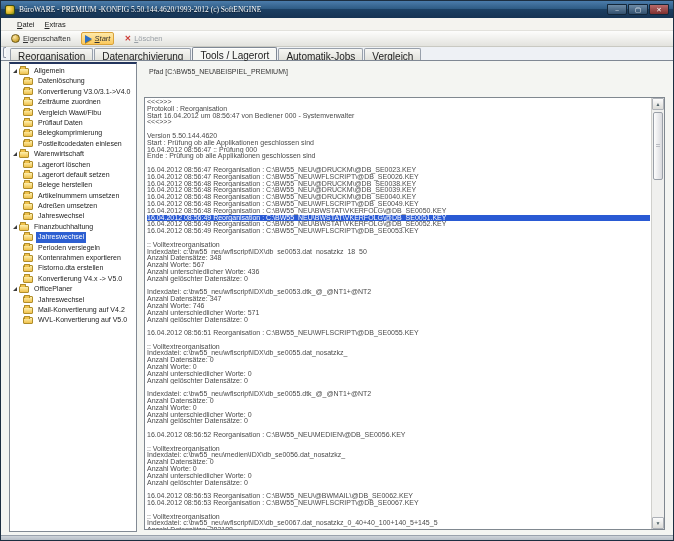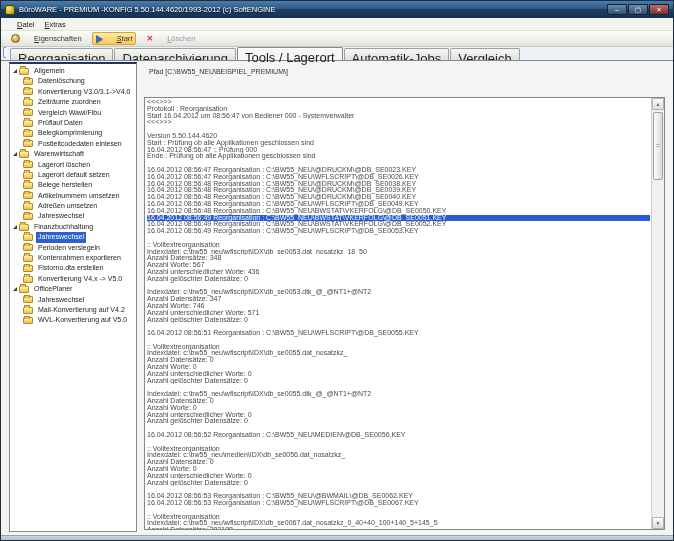--- a/index.html
+++ b/index.html
@@ -2,55 +2,55 @@
 <html><head>
 <meta charset="utf-8">
 <style>
   * { box-sizing: border-box; margin: 0; padding: 0; }
   html,body { width: 674px; height: 541px; font-family: "Liberation Sans", sans-serif; }
   .window { position: relative; width: 674px; height: 541px; background: #eef1f5;
             border: 1px solid #1c2e40; overflow: hidden; }
   
   .titlebar { position: absolute; top:0; left:0; right:0; height:17px;
               background: linear-gradient(180deg,#4b7cab 0%,#2f5c85 45%,#1c3f62 50%,#163353 100%);
-              display:flex; align-items:center; padding:0 4px; }
+              display:flex; align-items:center; padding:0 4px;font-family:Liberation Serif, serif; }
   .app-icon { width:10px; height:10px; margin-right:4px; border-radius:2px;
               background: radial-gradient(circle at 35% 35%, #ffe873 0%, #e0b62a 55%, #6f8f1f 100%);
               border:1px solid #3c4a12; flex:none; }
   .title { color:#fff; font-size:7.5px; text-shadow:0 1px 1px #00000088; white-space:nowrap;
            overflow:hidden; flex:1; }
   .win-controls { display:flex; gap:1px; flex:none; }
   .win-btn { width:20px; height:11px; font-size:6.5px; line-height:10px; text-align:center;
              color:#fff; background: linear-gradient(#6c8aa6,#32506e); border:1px solid #122639;
              border-radius:0 0 2px 2px; cursor:default; }
   .win-btn.close { background: linear-gradient(#b96a6a,#7e2f2f); }
   
   .menubar { position:absolute; top:17px; left:0; right:0; height:13px; background:#f4f3ef;
              border-bottom:1px solid #e2e1dc; display:flex; align-items:center; padding:0 11px; }
   .menu-item { font-size:7.5px; color:#222; padding:1px 5px; }
   
   .toolbar { position:absolute; top:30px; left:0; right:0; height:16px;
              background: linear-gradient(#fdfdfc,#ececе8,#e3e3de); background: linear-gradient(#fdfdfc,#e3e3de);
              border-bottom:1px solid #c9c9c2; display:flex; align-items:center; padding:0 6px; gap:6px; }
-  .tb-btn { display:flex; align-items:center; gap:14px; font-size:7.5px; color:#333;
+  .tb-btn { display:flex; align-items:center; gap:3px; font-size:7.5px; color:#333;
             padding:1px 3px; border:1px solid transparent; border-radius:2px; }
   .tb-btn.active { background: linear-gradient(#ffeaa9,#fbc95d); border-color:#d9a23a;font-style:italic; }
   .tb-btn.disabled { color:#9aa0a6; }
   .icon-props { width:9px; height:9px; border-radius:50%;
                 background: radial-gradient(circle at 35% 30%, #ffe9a8, #caa12f 70%, #7c6215);
                 border:1px solid #6e5a17; }
   .icon-start { width:0; height:0; border-top:4px solid transparent; border-bottom:4px solid transparent;
                 border-left:7px solid #2d6fc4; filter: drop-shadow(0 1px 0 #b98615); }
   .icon-delete { color:#cc3b35; font-size:8px; font-weight:bold; line-height:8px; }
   
   .tabrow { position:absolute; top:46px; left:0; right:0; height:13px; display:flex; align-items:flex-end;
             padding-left:2px; }
   .tab-grip { width:3px; height:11px; border:1px solid #8a93a3; border-right:none; border-radius:2px 0 0 2px;
               background:#f7f8fa; margin-right:4px; align-self:flex-start; }
-  .tab { font-size:13px; color:#222; padding:2px 7px 1px 7px; border:1px solid #98a0ab; border-bottom:none;
+  .tab { font-size:10px; color:#222; padding:2px 7px 1px 7px; border:1px solid #98a0ab; border-bottom:none;
          background: linear-gradient(#f6f6f3,#e2e2dc); margin-right:1px; border-radius:2px 2px 0 0; height:12px; }
   .tab.active { background:#f6f7f4; height:13px; font-weight:normal; border-color:#7f8894;
                 box-shadow: inset 0 1px 0 #ffffff; position:relative; z-index:2; }
   
   .main { position:absolute; top:59px; left:0; right:0; bottom:5px; background:#f4f5f2;
           border-top:1px solid #7f8894; }
   .bottom-frame { position:absolute; left:0; right:0; bottom:0; height:5px;
                   background: linear-gradient(#cfd4da,#b7bec7); border-top:1px solid #9aa2ad; }
   
   .tree { position:absolute; left:8px; top:1px; width:128px; bottom:3px; background:#fff;

